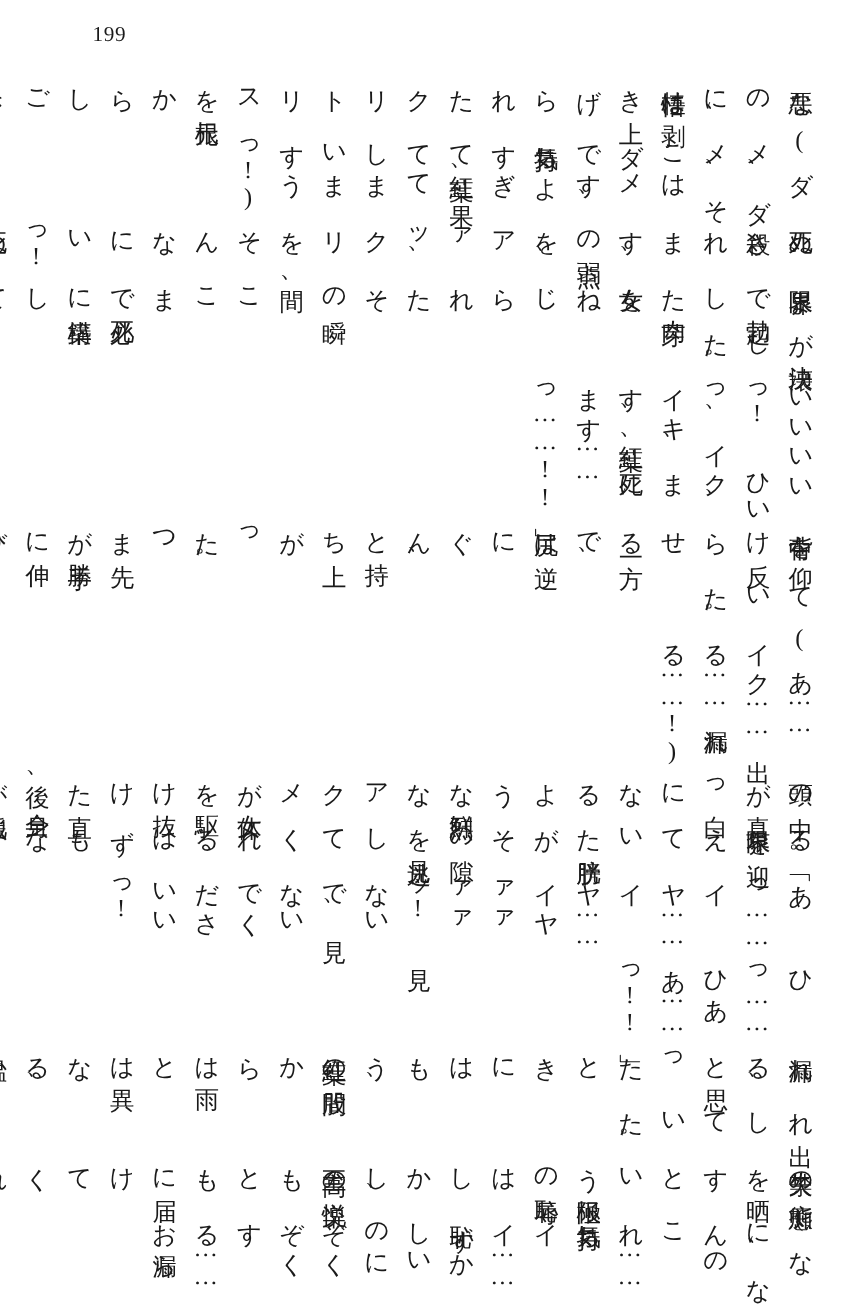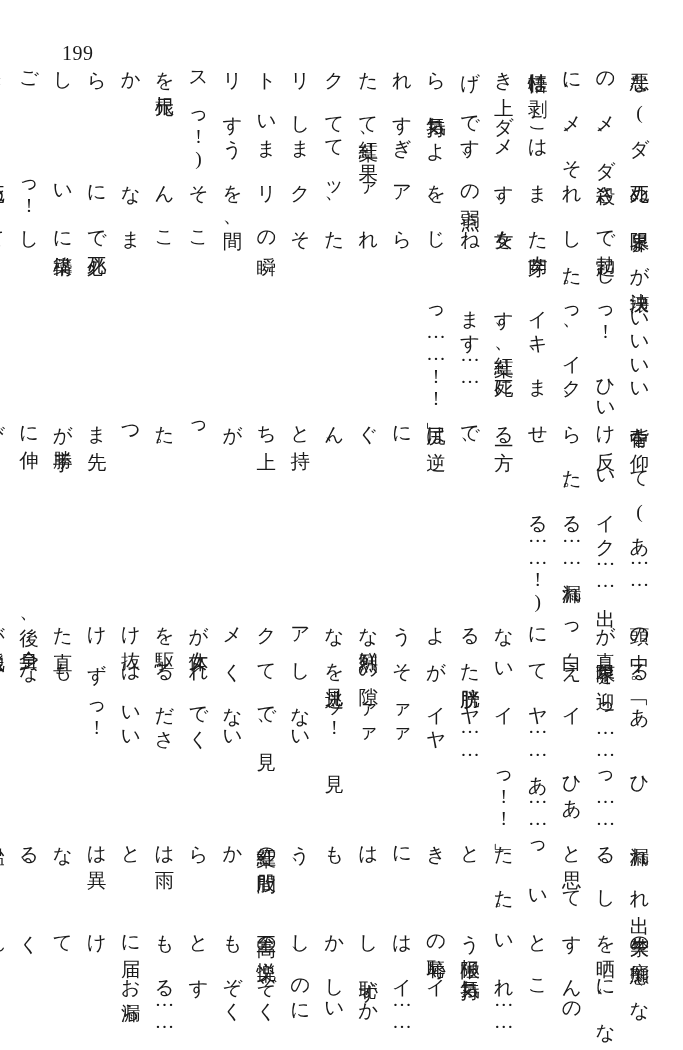--- a/index.html
+++ b/index.html
@@ -18,26 +18,25 @@
   .page {
     position: relative;
     width: 683px;
     height: 1050px;
     box-sizing: border-box;
     background: #fff;
   }
   .page-number {
     position: absolute;
     top: 18px;
-    left: 62px;
-    font-size: 20px;
+    left: 74px;
+    font-size: 17px;
     letter-spacing: 0.5px;
     font-family: "Liberation Serif", "DejaVu Serif", serif;
     color: #1a1a1a;
-    margin-top: 24px;
   }
   .text-block {
     position: absolute;
     top: 58px;
     left: 28px;
     width: 628px;
     height: 975px;
     writing-mode: vertical-rl;
     text-orientation: upright;
     direction: ltr;

